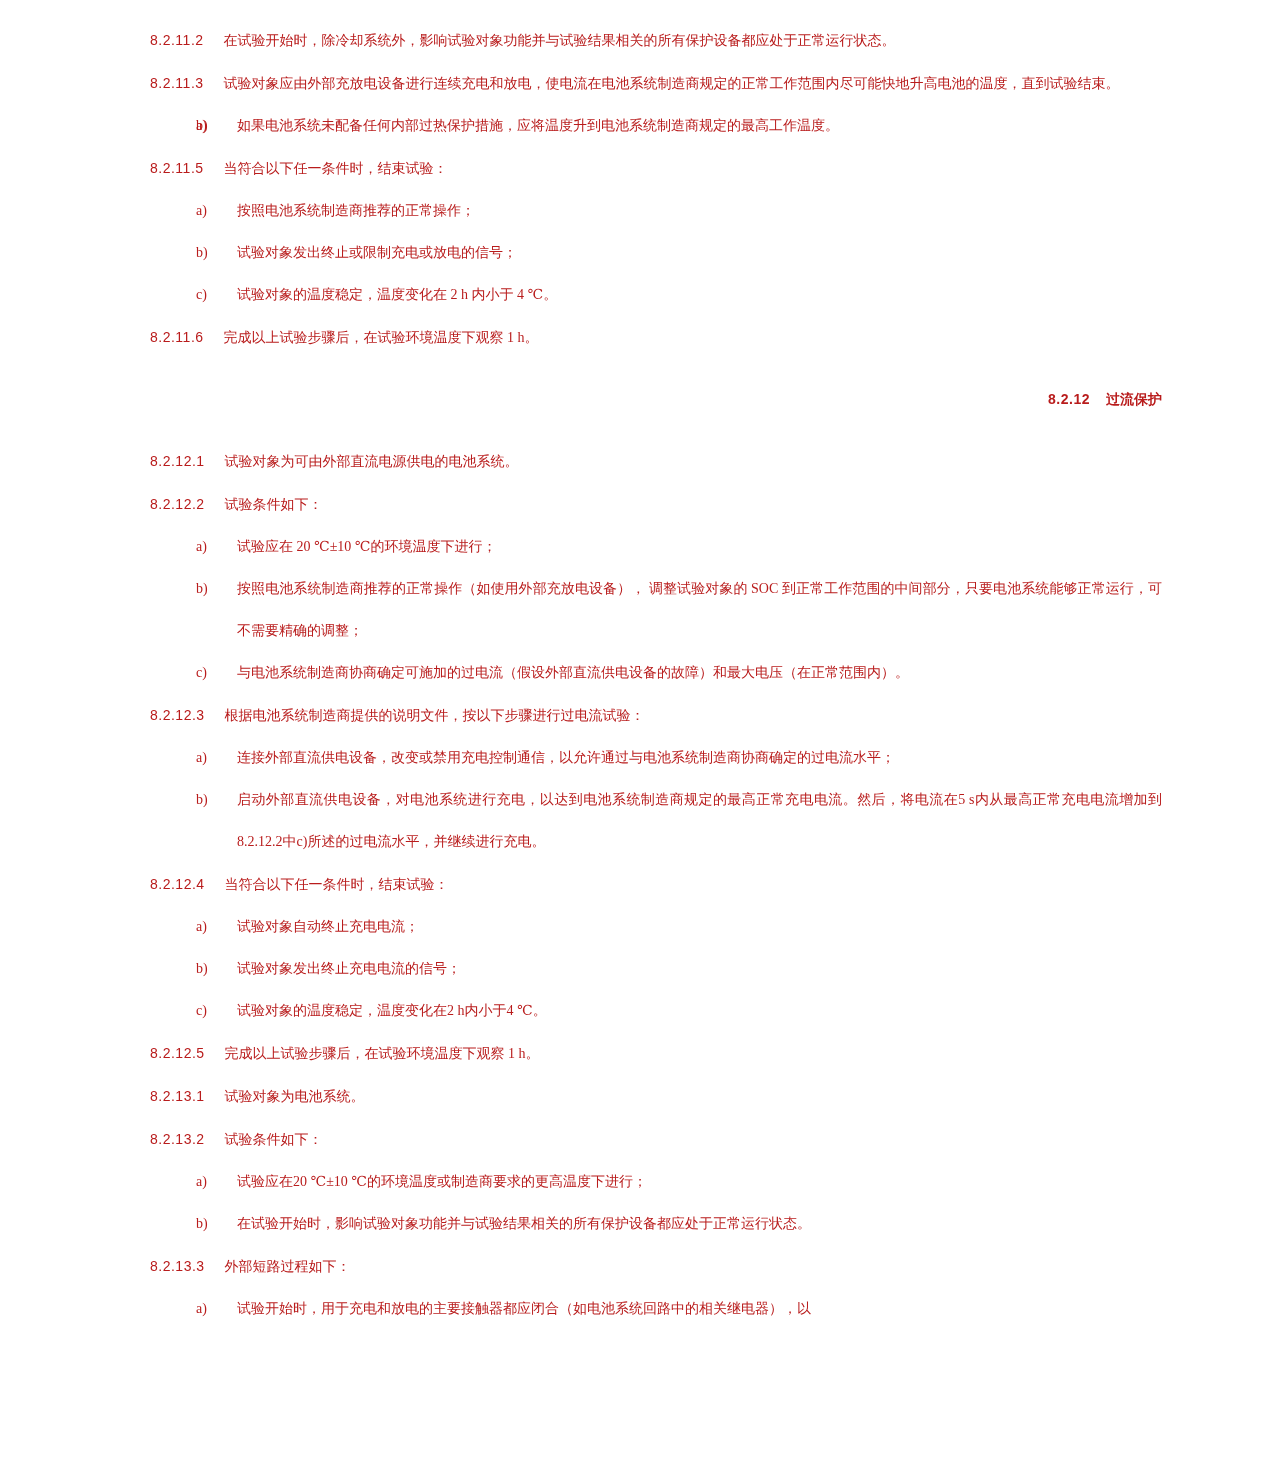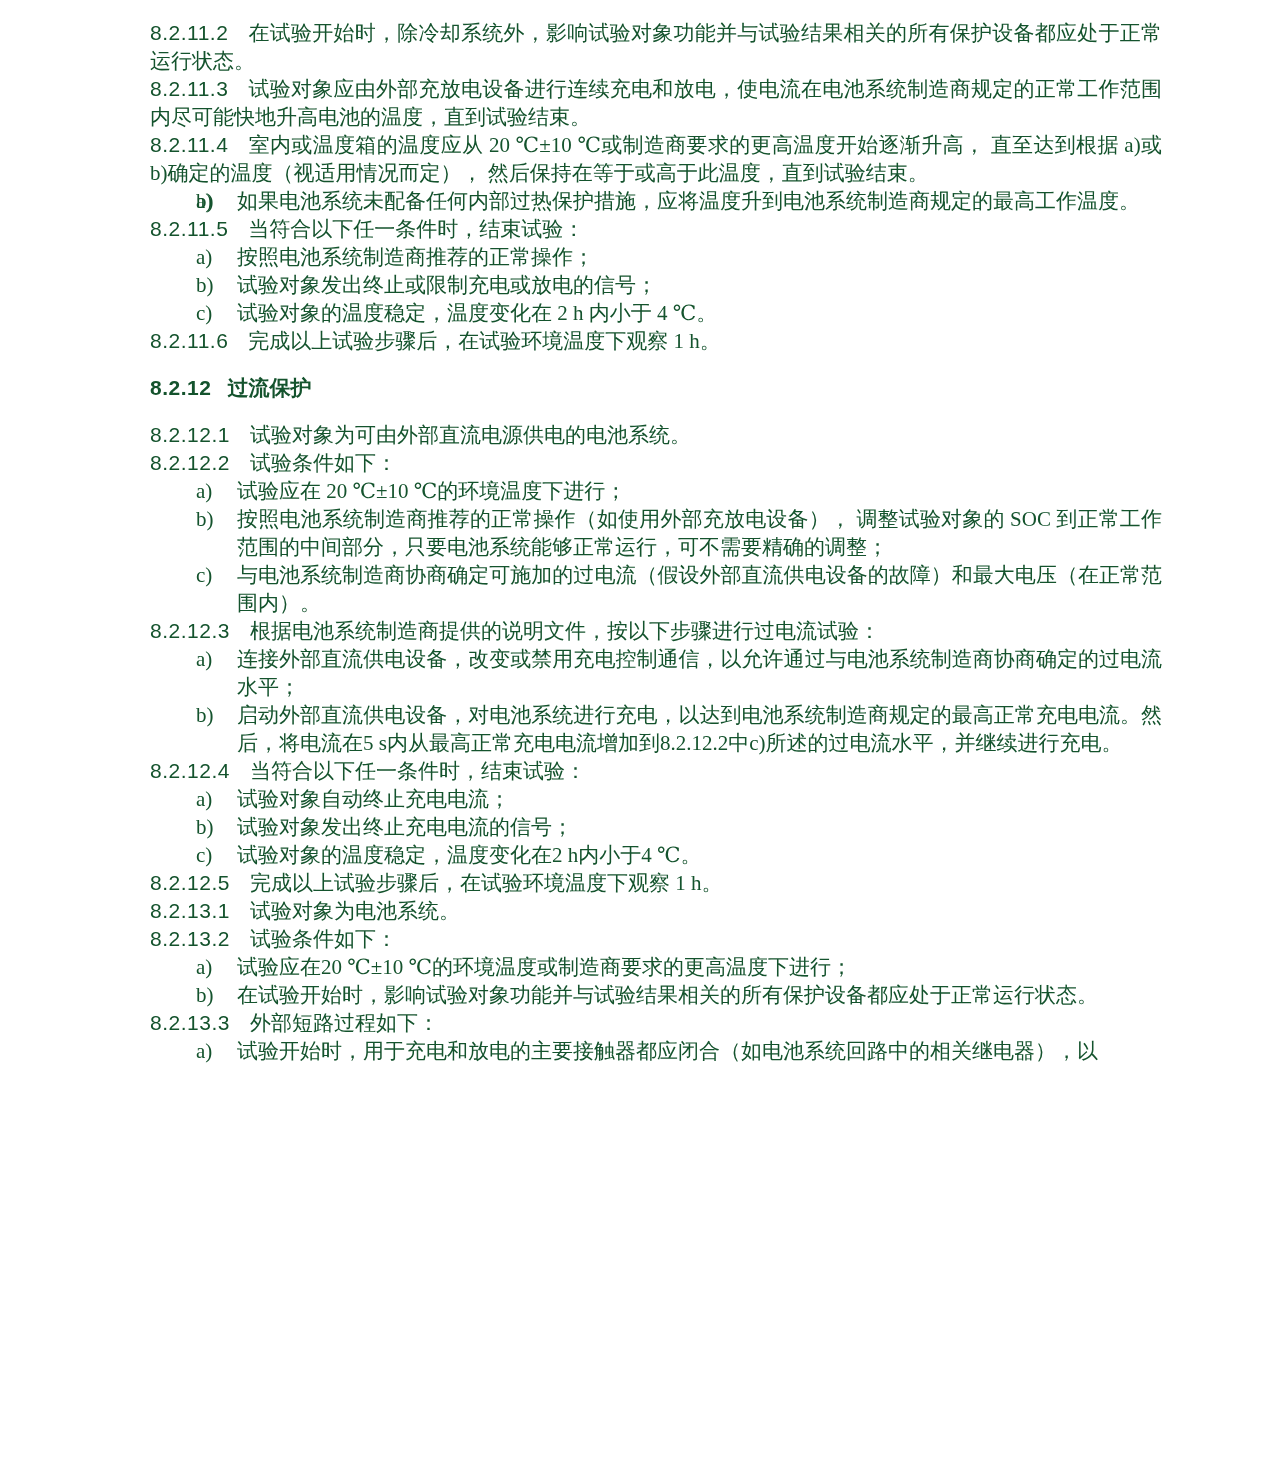--- a/index.html
+++ b/index.html
@@ -16,37 +16,37 @@
     width: 1280px;
     height: 1463px;
     background: #ffffff;
     color: #000000;
     padding: 19px 118px 0 150px;
   }
   .doc-content {
     width: 1012px;
   }
   .doc-content p {
-    font-size: 21px;
-    line-height: 28px;
+    font-size: 14px;
+    line-height: 42px;
     text-align: justify;
-    color: #14532d;
+    color: #b91c1c;
   }
   
   p.clause .num {
     font-family: "Liberation Sans", "DejaVu Sans", sans-serif;
     letter-spacing: 0.5px;
     margin-right: 20px;
     white-space: nowrap;
   }
   
   p.heading {
     font-weight: bold;
     margin: 19px 0;
-    text-align: left;
+    text-align: right;
   }
   p.heading .num {
     font-family: "Liberation Sans", "DejaVu Sans", sans-serif;
     letter-spacing: 0.5px;
     margin-right: 16px;
     white-space: nowrap;
   }
   
   p.list-item {
     position: relative;
@@ -65,23 +65,20 @@
 <div class="page">
   <div class="doc-content" id="doc-content">
   <p class="clause">
     <span class="num">8.2.11.2</span><span class="txt">在试验开始时，除冷却系统外，影响试验对象功能并与试验结果相关的所有保护设备都应处于正常运行状态。</span>
   </p>
 
   <p class="clause">
     <span class="num">8.2.11.3</span><span class="txt">试验对象应由外部充放电设备进行连续充电和放电，使电流在电池系统制造商规定的正常工作范围内尽可能快地升高电池的温度，直到试验结束。</span>
   </p>
 
-  <p class="clause">
-    <span class="num">8.2.11.4</span><span class="txt">室内或温度箱的温度应从 20 ℃±10 ℃或制造商要求的更高温度开始逐渐升高， 直至达到根据 a)或 b)确定的温度（视适用情况而定）， 然后保持在等于或高于此温度，直到试验结束。</span>
-  </p>
 
   <p class="list-item">
     <span class="num">a)</span>
   </p>
 
   <p class="list-item">
     <span class="num">b)</span><span class="txt">如果电池系统未配备任何内部过热保护措施，应将温度升到电池系统制造商规定的最高工作温度。</span>
   </p>
 
   <p class="clause">

